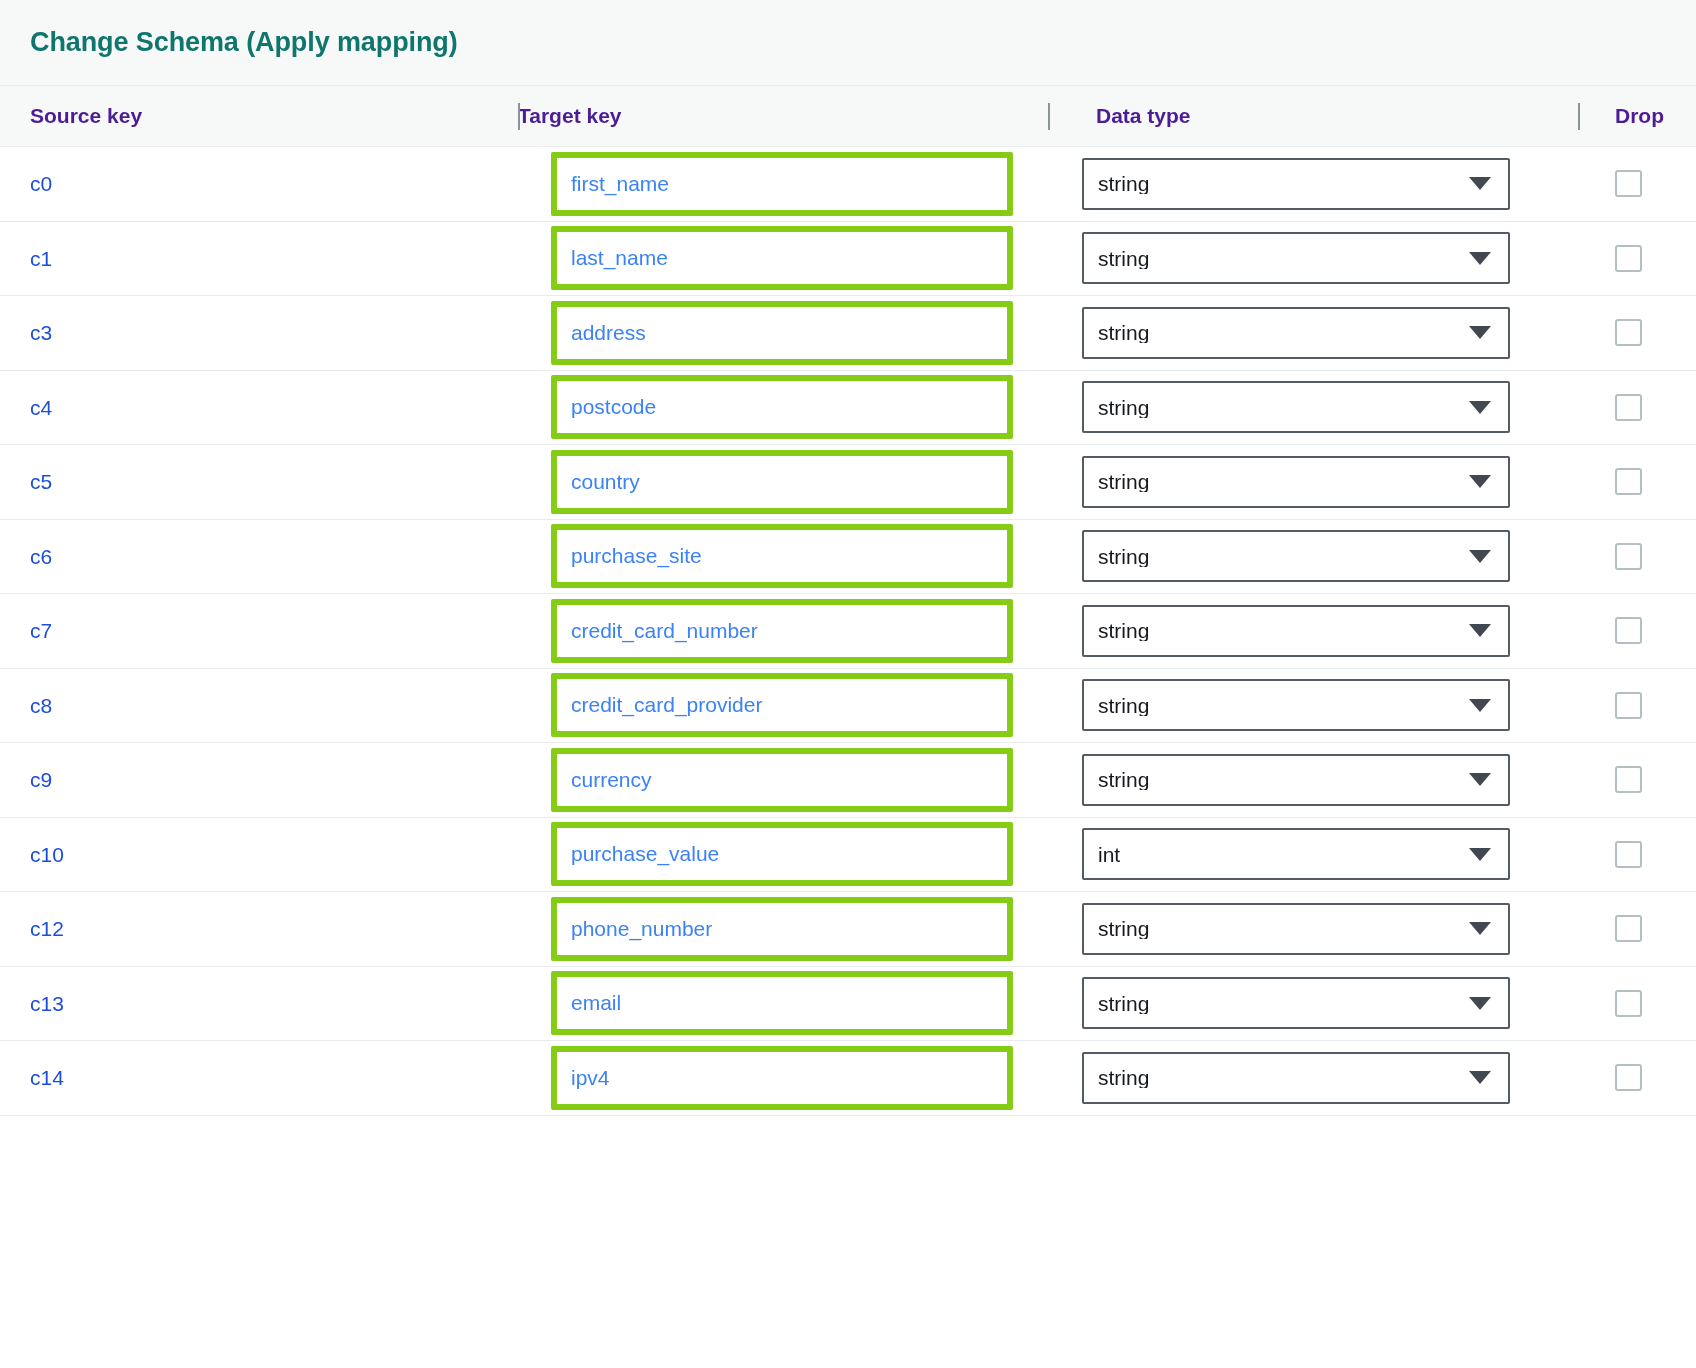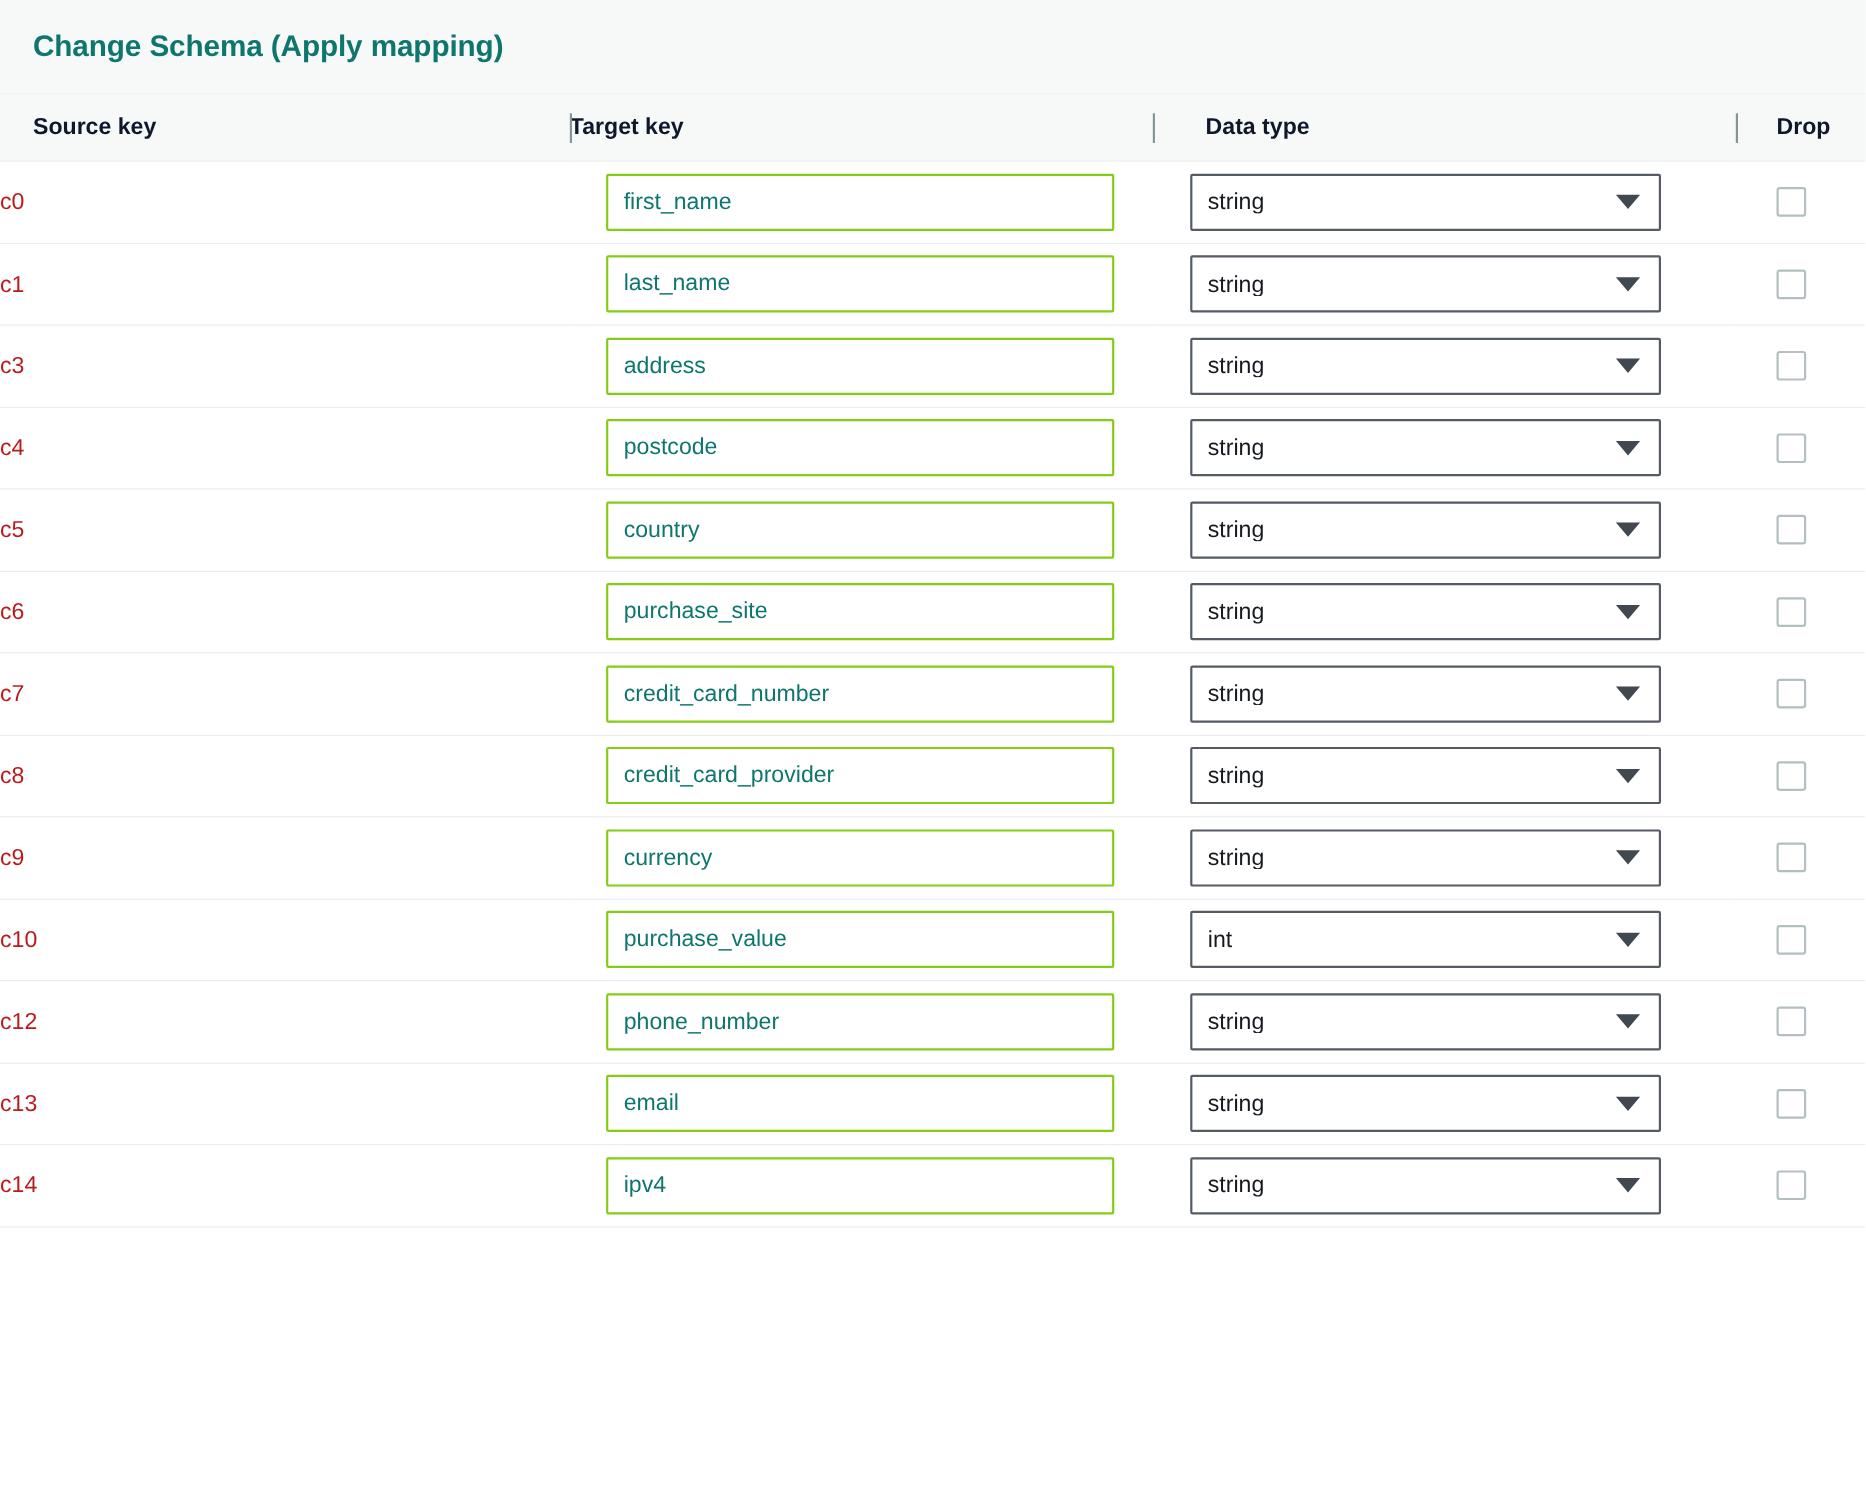--- a/index.html
+++ b/index.html
@@ -56,21 +56,21 @@
 
   thead tr {
     height: 60px;
     background: #f7f8f8;
   }
   thead th {
     text-align: left;
     vertical-align: middle;
     font-size: 21px;
     font-weight: bold;
-    color: #0f172a;
+    color: #4c1d95;
     padding: 0;
     margin: 0;
     border-top: 1px solid #eaedee;
     border-bottom: 1px solid #eaedee;
     position: relative;
   }
   .th-inner {
     display: flex;
     align-items: center;
     height: 60px;
@@ -96,40 +96,41 @@
   }
   tbody td {
     padding: 0;
     margin: 0;
     vertical-align: middle;
     border-bottom: 1px solid #e9ecee;
   }
 
   .source-key {
     font-size: 21px;
-    color: #b91c1c;
+    color: #1d4ed8;
+    padding-left: 30px;
     line-height: 1;
   }
 
   .cell-target { padding-left: 33px; }
   .cell-type   { padding-left: 34px; }
   .cell-drop   { padding-left: 37px; }
 
   
   .target-input {
     box-sizing: border-box;
     display: block;
     width: 462px;
-    height: 52px;
-    background: #ffffff;
-    border: 2px solid #84cc16;
+    height: 64px;
+    background: #ffffff;
+    border: 6px solid #84cc16;
     border-radius: 2px;
     font-family: "Liberation Sans", sans-serif;
     font-size: 21px;
-    color: #0f766e;
+    color: #3b82f6;
     padding: 0 14px;
     outline: none;
     line-height: 48px;
   }
 
   
   .type-select {
     box-sizing: border-box;
     position: relative;
     width: 428px;

